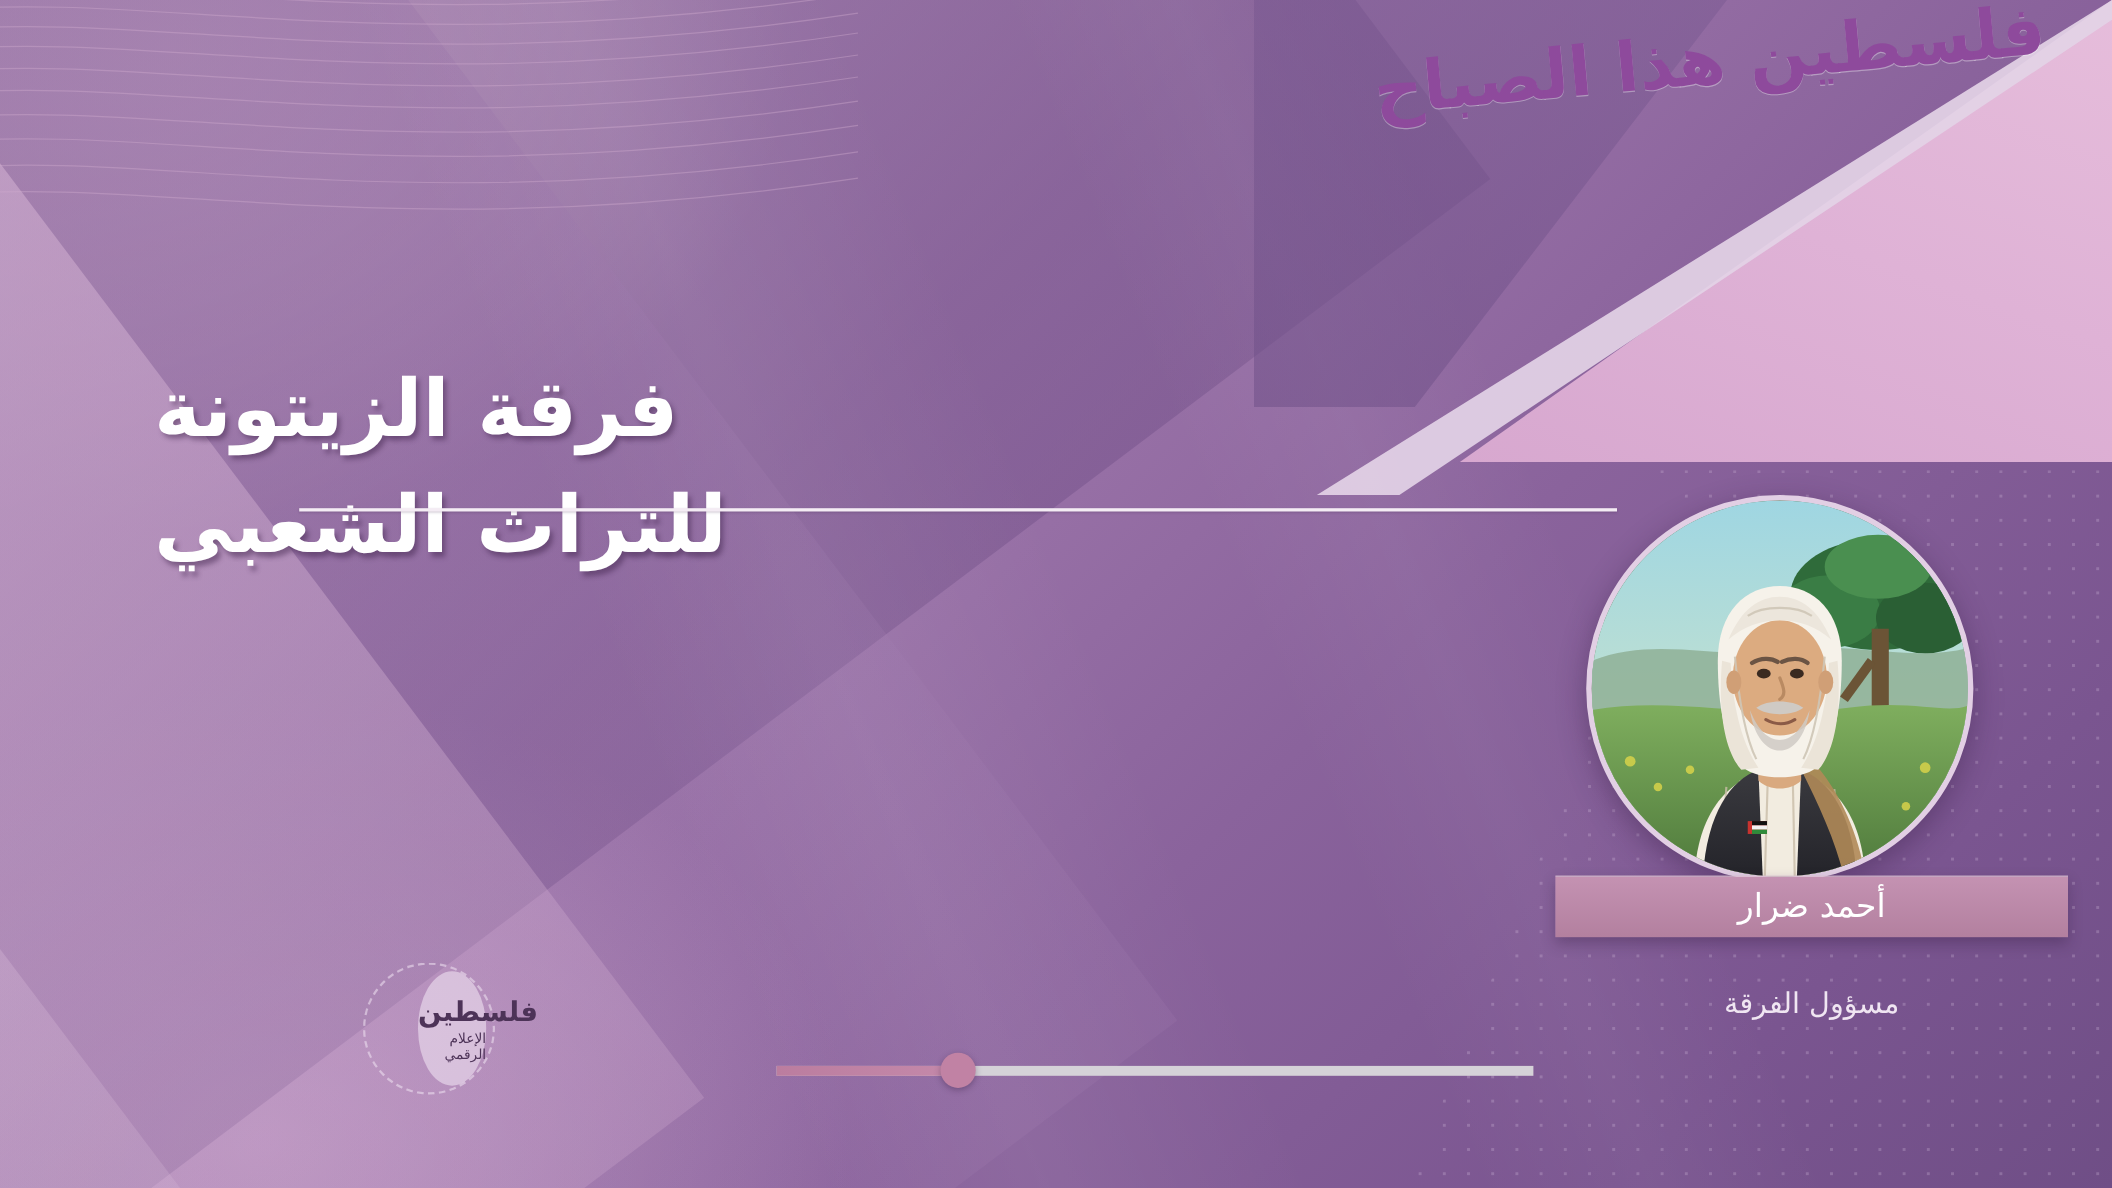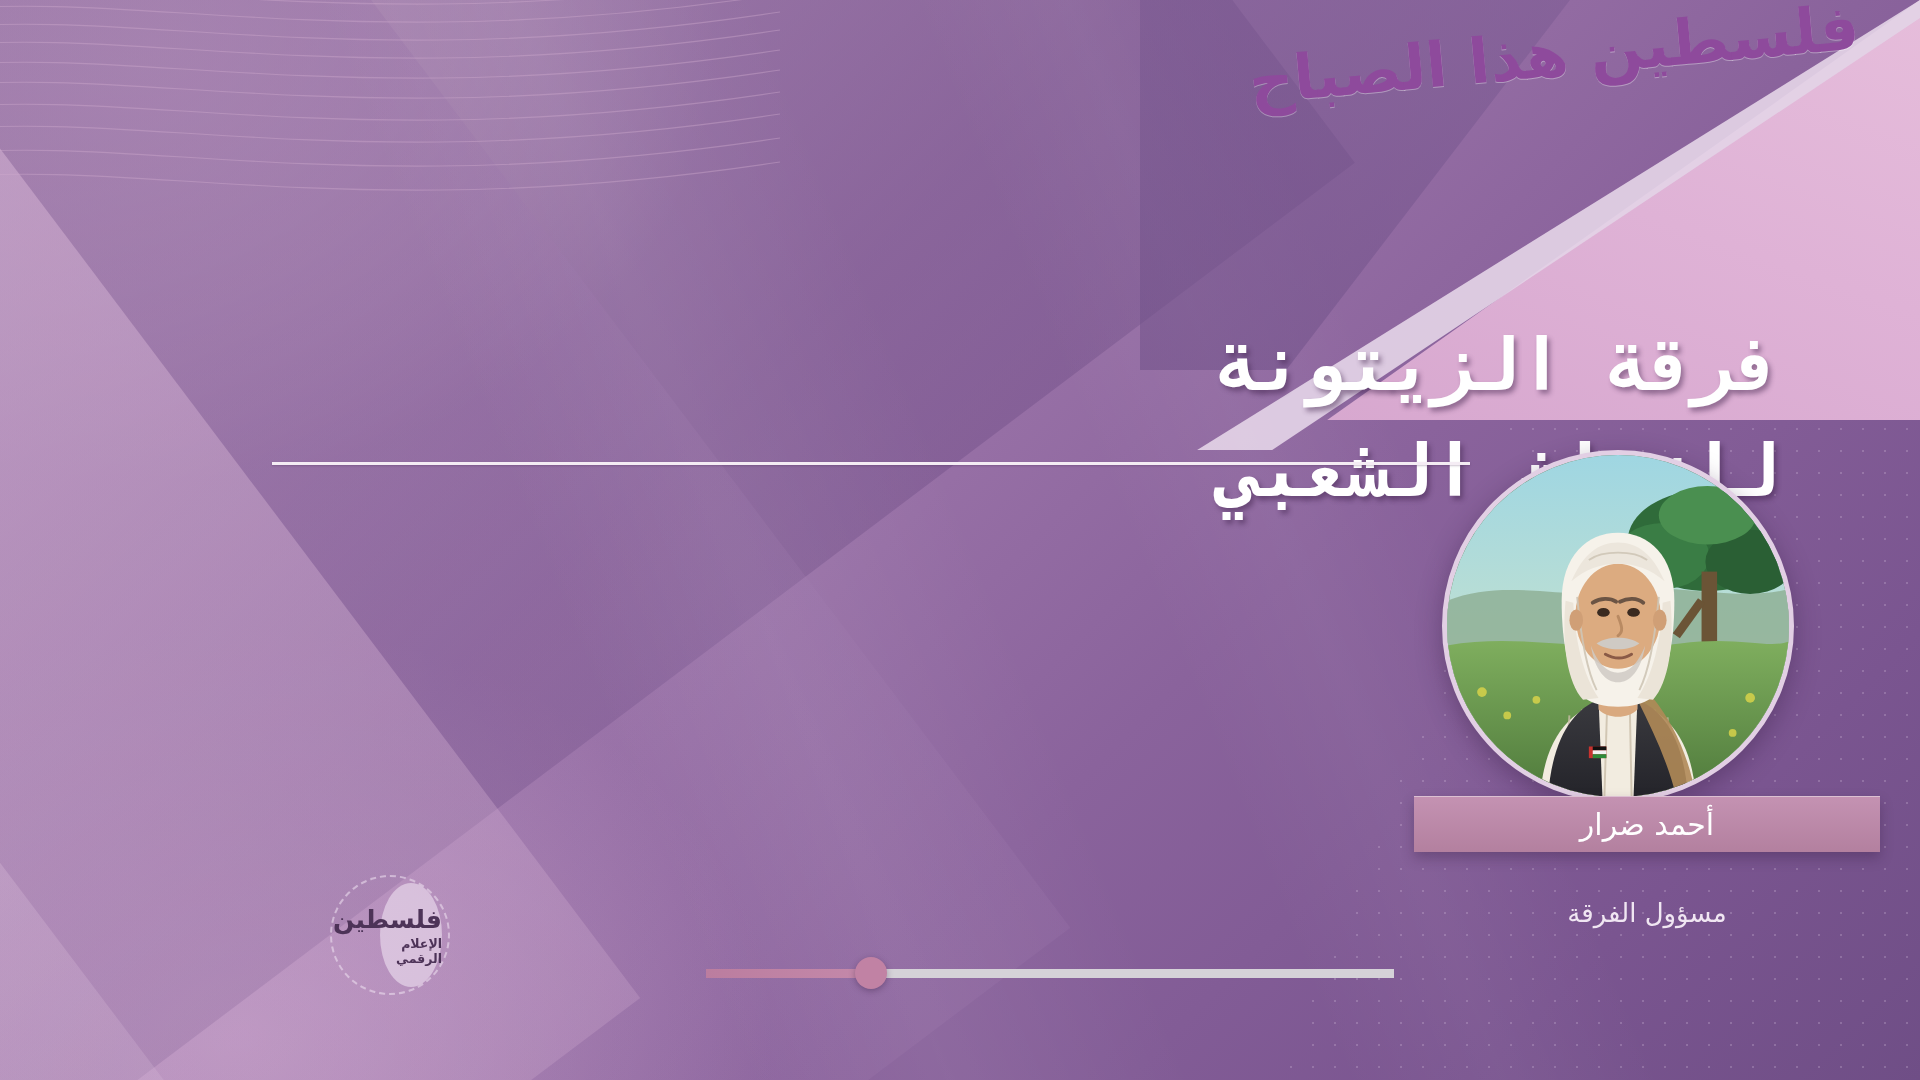--- a/index.html
+++ b/index.html
@@ -132,23 +132,22 @@
     text-shadow:0 1px 0 rgba(255,255,255,.35);
     direction:rtl;
     white-space:nowrap;
   }
 
   
   .headline{
     position:absolute;
     left:0; right:0;
     top:330px;
-    text-align:right;
+    text-align:left;
     direction:rtl;
-    font-family:Liberation Mono, monospace;
   }
   .headline .line{
     color:#ffffff;
     font-size:72px;
     font-weight:800;
     line-height:1.16;
     letter-spacing:1px;
     text-shadow:3px 4px 5px rgba(60,30,70,.45);
     padding:0 140px;
   }
@@ -242,30 +241,30 @@
   .wm-ring{
     position:absolute; inset:0;
     border-radius:50%;
     border:2px dashed rgba(240,228,242,.55);
   }
   .wm-disc{
     position:absolute; inset:8px;
     border-radius:50%;
     background:rgba(244,234,245,.55);
     display:flex; flex-direction:column;
-    align-items:flex-start; justify-content:center;
+    align-items:flex-end; justify-content:center;
     gap:2px;
     margin-left:42px;
   }
   .wm-main{
     color:#4d3358; font-size:25px; font-weight:800; letter-spacing:-.5px;
     direction:rtl;
   }
   .wm-sub{
-    color:#4d3358; font-size:12.5px; font-weight:700; direction:rtl;
+    color:#4d3358; font-size:12.5px; font-weight:400; direction:rtl;
   }
 </style>
 </head>
 <body>
 
 <div id="stage">
 
   <div class="bg-layer">
     <div class="glow-tl"></div>
     <div class="glow-bl"></div>

